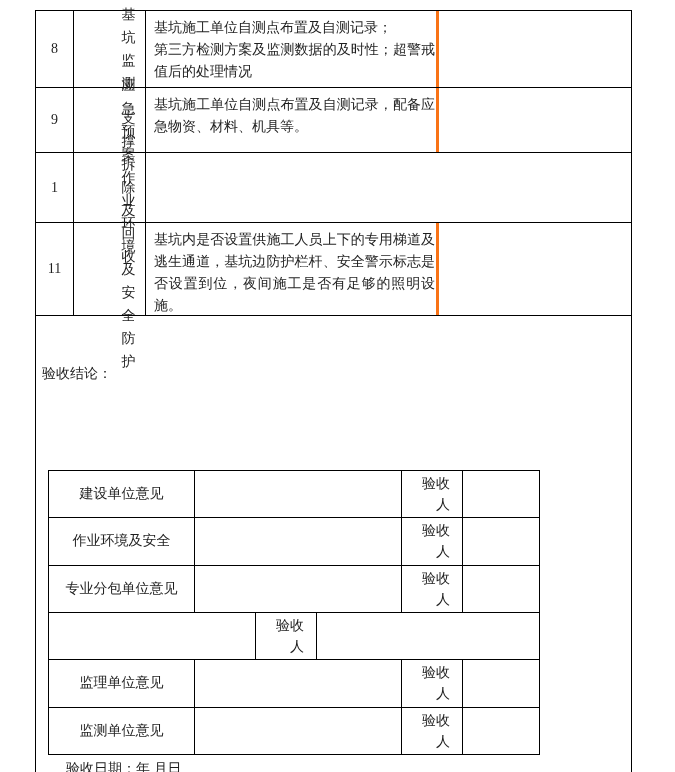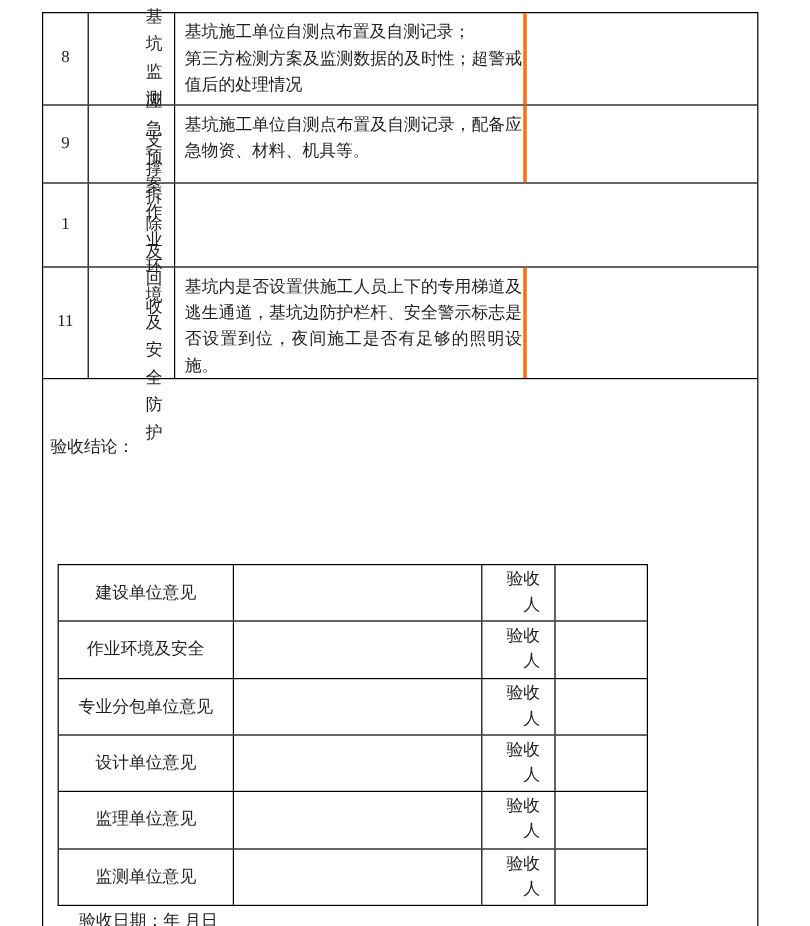--- a/index.html
+++ b/index.html
@@ -201,21 +201,20 @@
     <div class="op-row">
       <div class="cell op-label">专业分包单位意见</div>
       <div class="cell op-opinion"></div>
       <div class="cell op-acceptor">
           <span>验收人</span>
         </div>
       <div class="cell op-sign"></div>
     </div>
 
     <div class="op-row">
-      <div class="cell op-label">设计单位意见</div>
       <div class="cell op-opinion"></div>
       <div class="cell op-acceptor">
           <span>验收人</span>
         </div>
       <div class="cell op-sign"></div>
     </div>
 
     <div class="op-row">
       <div class="cell op-label">监理单位意见</div>
       <div class="cell op-opinion"></div>

